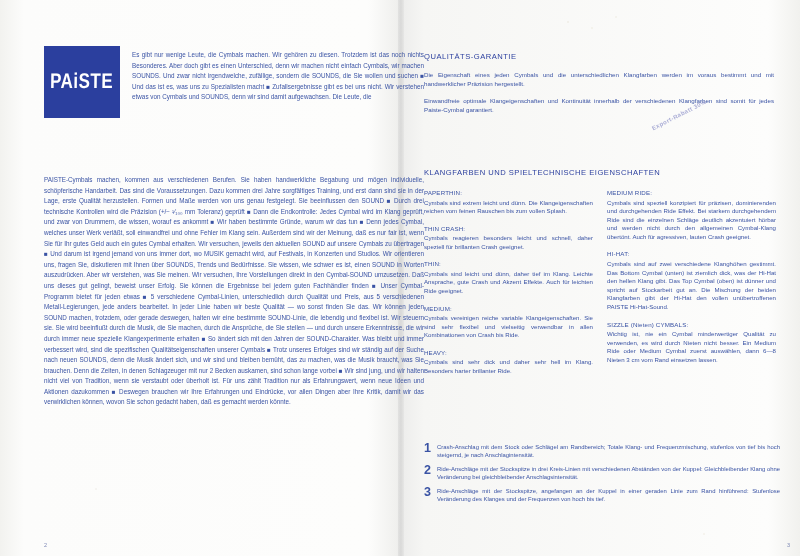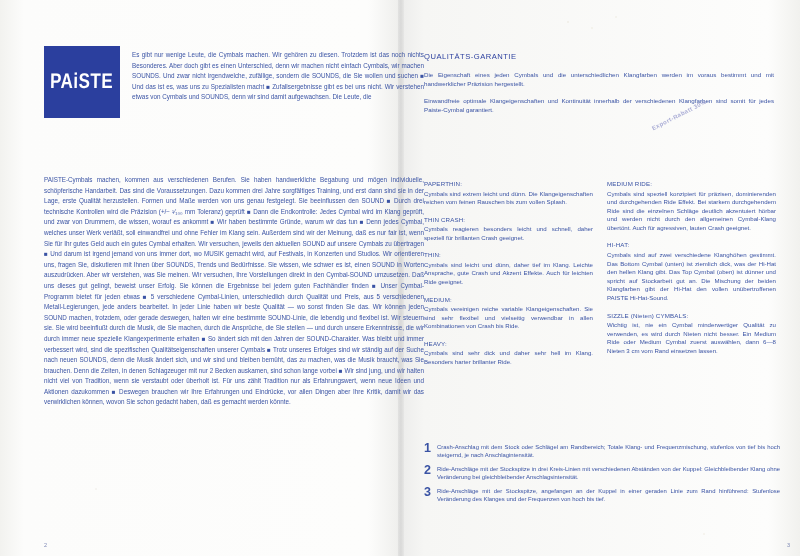--- a/index.html
+++ b/index.html
@@ -112,20 +112,21 @@
 
     <div id="qg">
       <div class="r-h1">QUALITÄTS-GARANTIE</div>
       <div id="qg-body">
         <p>Die Eigenschaft eines jeden Cymbals und die unterschiedlichen Klangfarben werden im voraus bestimmt und mit handwerklicher Präzision hergestellt.</p>
         <p>Einwandfreie optimale Klangeigenschaften und Kontinuität innerhalb der verschiedenen Klangfarben sind somit für jedes Paiste-Cymbal garantiert.</p>
       </div>
     </div>
 
     <div id="kf">
+      <div class="r-h1">KLANGFARBEN UND SPIELTECHNISCHE EIGENSCHAFTEN</div>
       <div id="kf-cols">
 
         <div class="kf-col">
           <div class="term">PAPERTHIN:</div>
           <div class="desc">Cymbals sind extrem leicht und dünn. Die Klangeigenschaften reichen vom feinen Rauschen bis zum vollen Splash.</div>
           <div class="term">THIN CRASH:</div>
           <div class="desc">Cymbals reagieren besonders leicht und schnell, daher speziell für brillanten Crash geeignet.</div>
           <div class="term">THIN:</div>
           <div class="desc">Cymbals sind leicht und dünn, daher tief im Klang. Leichte Ansprache, gute Crash und Akzent Effekte. Auch für leichten Ride geeignet.</div>
           <div class="term">MEDIUM:</div>

